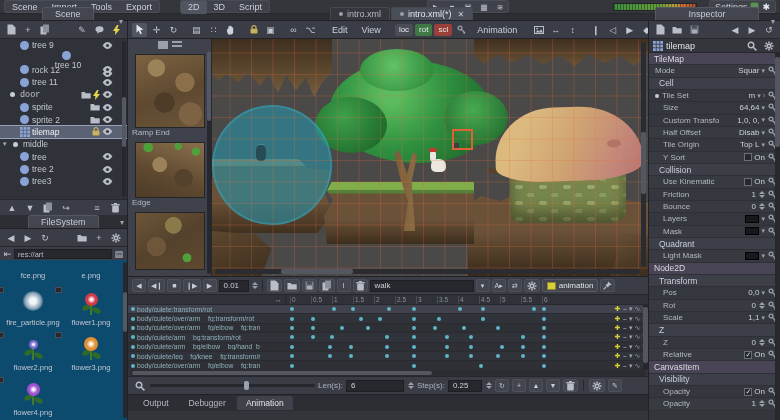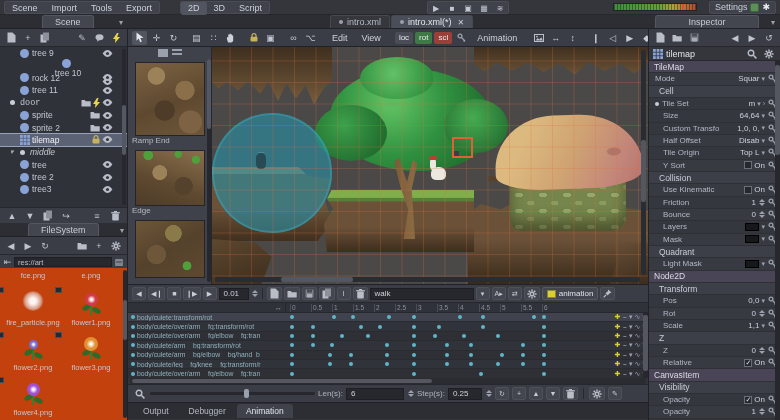--- a/index.html
+++ b/index.html
@@ -59,21 +59,21 @@
   .nico.grid { border-radius:0; background:
      linear-gradient(#8aa3d6,#8aa3d6); position:relative; }
   .exp { font-size:7px; color:#aab0bb; width:8px; }
   .vsb { position:absolute; right:1px; top:2px; width:4px; bottom:2px; background:#26282d; border-radius:2px; }
   .vsb .th { position:absolute; left:0; width:4px; background:#545862; border-radius:2px; }
   .panel-bottom { height:16px; display:flex; align-items:center; gap:4px; padding:0 5px; background:#3a3d45; border-top:1px solid #26282d; }
   #fs-tabrow { height:14px; background:#2c2e34; position:relative; border-bottom:1px solid #202228; }
   #fs-docktab { position:absolute; left:28px; bottom:0; }
   #fs-path { height:13px; display:flex; align-items:center; gap:2px; padding:0 3px; background:#3a3d45; }
   #fs-path .pathbox { flex:1; background:#26282d; border:1px solid #1d1f24; height:10px; font-size:7.5px; color:#b9bdc8; padding:0 3px; line-height:9px; }
-  #fs-grid { flex:1; overflow:hidden; background:#c2410c; display:flex; flex-wrap:wrap; padding:0 2px 0 4px; align-content:flex-start; position:relative; }
+  #fs-grid { flex:1; overflow:hidden; background:#0c4a6e; display:flex; flex-wrap:wrap; padding:8px 2px 0 4px; align-content:flex-start; position:relative; }
   .fitem { width:56px; display:flex; flex-direction:column; align-items:center; margin:2px 1px 3px; position:relative; }
   .fitem .thumb { width:34px; height:30px; position:relative; }
   .fitem .flabel { font-size:7.5px; color:#c3c7d1; margin-top:1px; }
   .fitem .badge { position:absolute; left:-8px; top:0; width:7px; height:6px; background:#26282d; border:1px solid #4a4d55; }
   .fitem.partial { height:12px; overflow:hidden; }
 
   .ic-fire { width:28px; height:28px; margin:1px auto; border-radius:45% 55% 50% 42%;
      background:radial-gradient(circle at 50% 62%, #ffe27a 12%, #f7b03c 38%, #dd7422 62%, rgba(120,40,10,0) 75%); }
   .ic-puff { width:22px; height:20px; margin:4px auto; border-radius:50%;
      background:radial-gradient(circle, rgba(255,255,255,.95) 20%, rgba(230,230,235,.55) 55%, rgba(0,0,0,0) 72%); }
@@ -450,21 +450,21 @@
                 </svg>
               </span>
               <span>
                 <svg width="11" height="7" viewBox="0 0 16 10">
                   <path d="M8 0C4 0 1 5 1 5s3 5 7 5 7-5 7-5-3-5-7-5z" fill="#b9bdc8"></path>
                   <circle cx="8" cy="5" r="2.2" fill="#34363c"></circle>
                 </svg>
               </span>
             </span>
           </div>
-          <div class="trow" style="padding-left: 10px; font-style: italic;">
+          <div class="trow" style="padding-left: 3px;">
             <span class="exp">▾</span>
             <span class="nico node"></span>
             <span class="lbl">middle</span>
             <span class="badges"></span>
           </div>
           <div class="trow" style="padding-left: 20px;">
             <span class="nico sprite"></span>
             <span class="lbl">tree</span>
             <span class="badges">
               <span>

